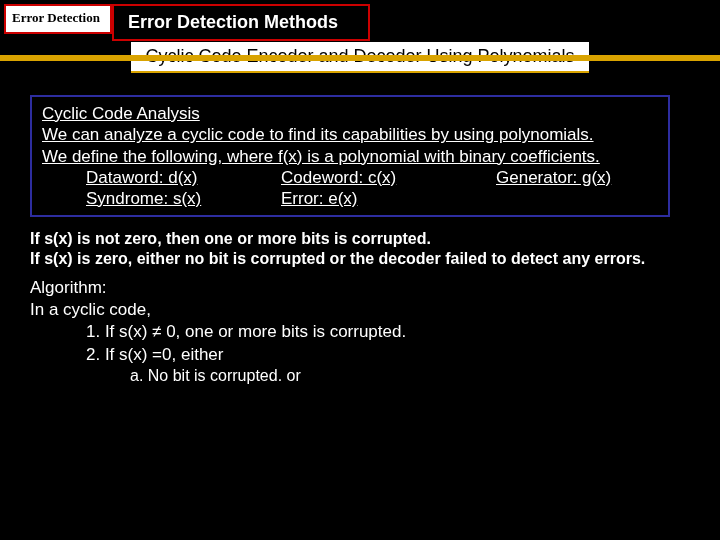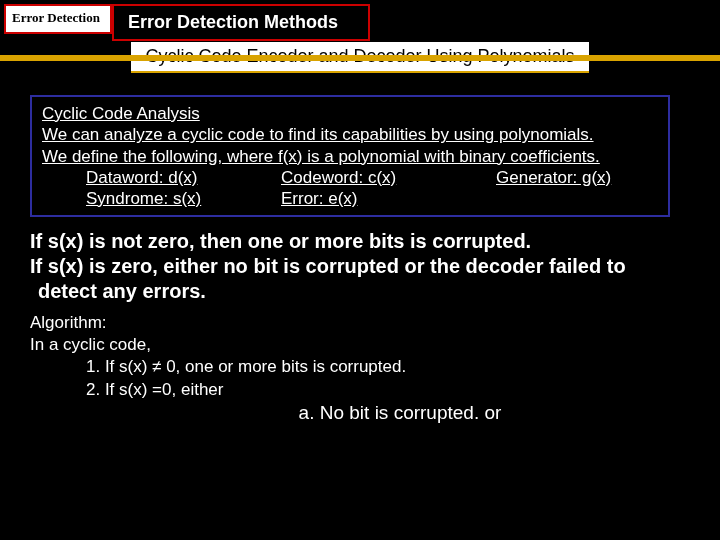--- a/index.html
+++ b/index.html
@@ -84,42 +84,41 @@
     display: flex;
     padding-left: 44px;
     gap: 0;
   }
   .col1 { width: 195px; }
   .col2 { width: 215px; }
   .col3 { flex: 1; }
   .body-block {
     margin: 12px 24px 0 30px;
     width: 640px;
-    font-size: 20px;
+    font-size: 16px;
     line-height: 1.25;
     font-weight: bold;
   }
   .body-block .hang2 {
     padding-left: 8px;
     text-indent: -8px;
     margin: 0;
   }
   .algo-block {
     margin: 8px 24px 0 30px;
     width: 640px;
     font-size: 17px;
     line-height: 1.3;
   }
   .algo-step {
     padding-left: 56px;
   }
   .algo-sub {
     padding-left: 100px;
-    font-size: 19px;
-    text-align: center;
+    font-size: 16px;
   }
 </style>
 </head>
 <body>
 
 <div class="slide">
   <div class="header-row">
     <div class="title-main">Error Detection</div>
     <div class="title-sub">Error Detection Methods</div>
   </div>

